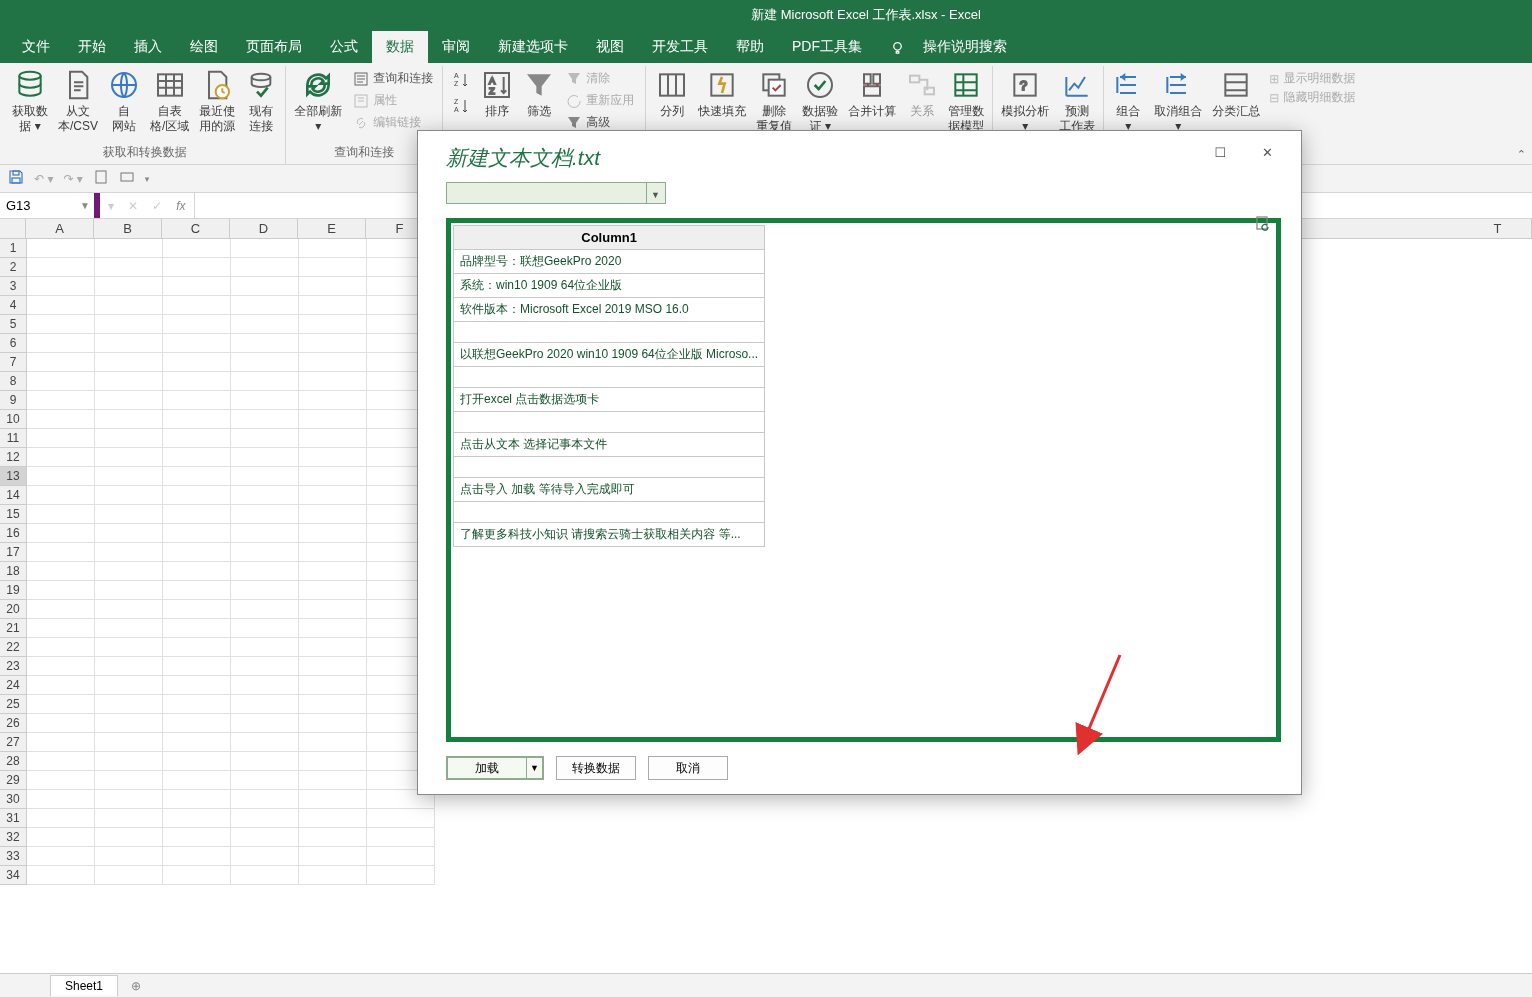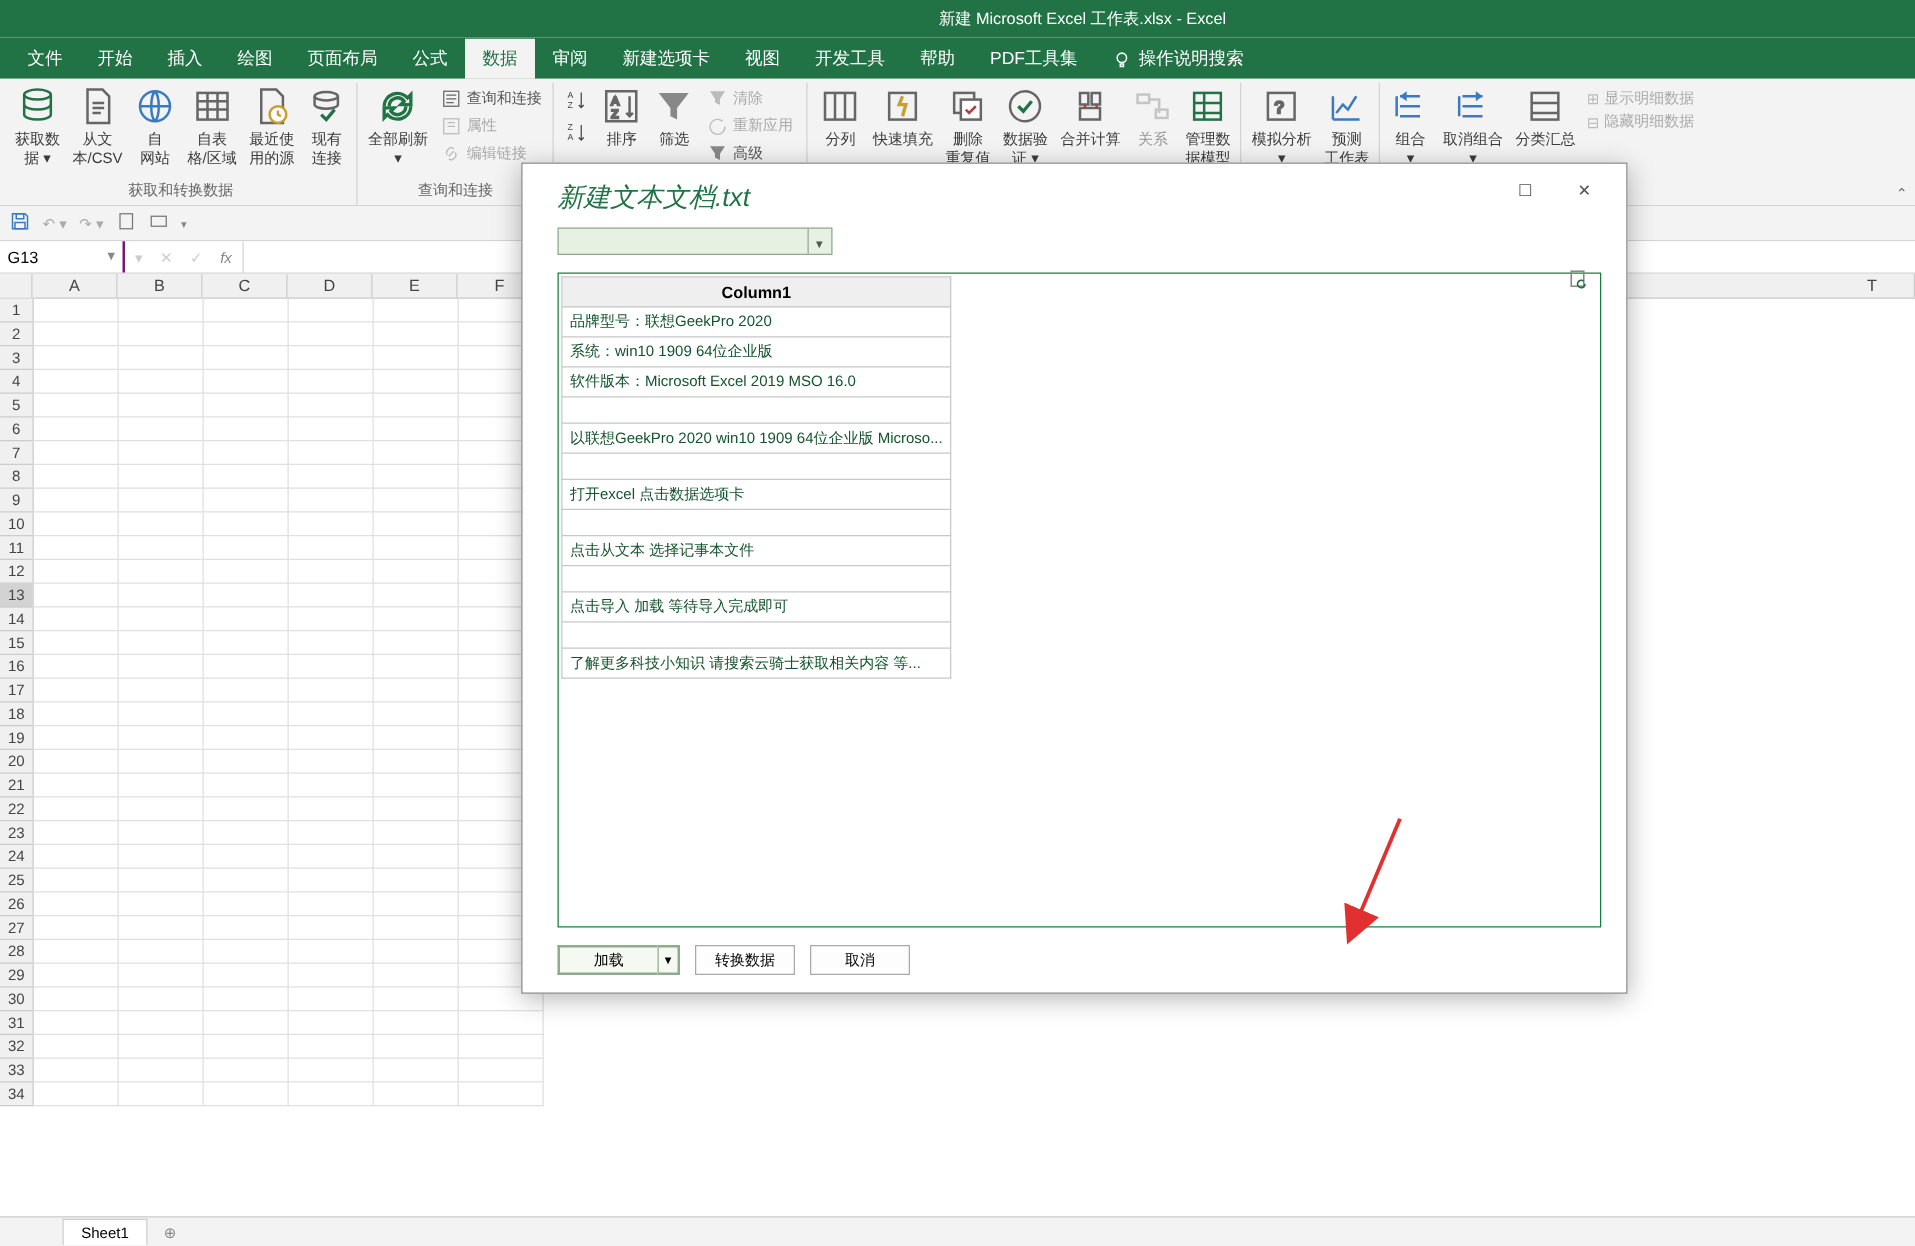--- a/index.html
+++ b/index.html
@@ -6,21 +6,21 @@
     body { font-family: "Microsoft YaHei", "Segoe UI", sans-serif; font-size: 12px; background: #fff; overflow: hidden; width: 1532px; height: 997px; position: relative; }
     
     
     .titlebar { height: 30px; background: #217346; color: #fff; display: flex; align-items: center; justify-content: center; position: relative; }
     .titlebar-title { font-size: 13px; color: #fff; padding-left: 200px;}
     
     
     .ribbon-tabs { height: 33px; background: #217346; display: flex; align-items: flex-end; padding-left: 8px; }
     .ribbon-tab { padding: 7px 14px; color: #fff; font-size: 14px; cursor: pointer; }
     .ribbon-tab.active { background: #f3f3f3; color: #217346; }
-    .ribbon-tab.search { display: flex; align-items: center; gap: 6px; }
+    .ribbon-tab.search { display: flex; align-items: center; gap: 18px; }
     .bulb-icon { width: 15px; height: 15px; }
     
     
     .ribbon { height: 102px; background: #f3f3f3; border-bottom: 1px solid #d4d4d4; display: flex; padding: 3px 4px 0 4px; }
     .ribbon-group { display: flex; flex-direction: column; border-right: 1px solid #d4d4d4; padding: 0 4px; }
     .ribbon-group-items { display: flex; flex: 1; align-items: flex-start; gap: 2px; }
     .ribbon-group-label { text-align: center; font-size: 12px; color: #666; padding: 2px 0 3px; }
     .ribbon-btn { display: flex; flex-direction: column; align-items: center; padding: 3px 4px; cursor: pointer; gap: 3px; min-width: 36px; }
     .ribbon-btn-label { font-size: 12px; text-align: center; line-height: 1.25; color: #3b3b3b; }
     .ribbon-icon { width: 20px; height: 20px; }
@@ -32,21 +32,21 @@
     .ribbon-collapse { position: absolute; right: 6px; top: 148px; font-size: 11px; color: #666; cursor: pointer; }
     .outline-btns { display: flex; flex-direction: column; gap: 2px; padding: 4px 3px; }
     .outline-item { display: flex; align-items: center; gap: 4px; color: #aaa; font-size: 12px; }
     
     
     .quick-access { height: 28px; background: #f3f3f3; border-bottom: 1px solid #d4d4d4; display: flex; align-items: center; padding: 0 8px; gap: 10px; }
     .qa-btn { cursor: pointer; color: #666; }
     
     
     .formula-row { height: 26px; background: #fff; border-bottom: 1px solid #d4d4d4; display: flex; align-items: stretch; }
-    .name-box { width: 100px; border-right: 2px solid #701a75; display: flex; align-items: center; padding: 0 6px; position: relative; }
+    .name-box { width: 100px; border-right: 6px solid #701a75; display: flex; align-items: center; padding: 0 6px; position: relative; }
     .name-box input { border: none; outline: none; width: 70px; font-size: 13px; }
     .name-box .dd { position: absolute; right: 4px; color: #888; font-size: 10px; }
     .fx-box { display: flex; align-items: center; padding: 0 8px; gap: 14px; color: #aaa; border-right: 1px solid #d4d4d4; }
     .formula-input { flex: 1; padding: 0 6px; }
     
     
     .grid-area { position: relative; height: 670px; overflow: hidden; }
     .col-headers { display: flex; height: 20px; background: #f0f0f0; border-bottom: 1px solid #ccc; }
     .corner { width: 26px; border-right: 1px solid #ccc; background: #f0f0f0; }
     .col-h { width: 68px; text-align: center; font-size: 13px; border-right: 1px solid #ccc; line-height: 20px; color: #444; }
@@ -61,21 +61,21 @@
     
     .dialog { position: absolute; left: 417px; top: 130px; width: 885px; height: 665px; background: #fff; border: 1px solid #888; box-shadow: 0 4px 20px rgba(0,0,0,.3); padding: 14px 20px 14px 28px; display: flex; flex-direction: column; }
     .dialog-header { display: flex; justify-content: flex-end; gap: 20px; margin-bottom: 4px; margin-top: -2px; }
     .dlg-ctrl { font-size: 13px; color: #555; cursor: pointer; padding: 2px 8px; }
     .dialog-title { font-size: 21px; color: #217346; margin-top: -22px; margin-bottom: 10px; font-style: italic; }
     .dlg-label { font-size: 13px; color: #444; margin-bottom: 4px; }
     .dlg-combo { width: 220px; height: 22px; border: 1px solid #8faa8f; background: #e8f0e4; position: relative; margin-bottom: 14px; }
     .dlg-combo::after { content: ""; position: absolute; right: 0; top: 0; bottom: 0; width: 18px; border-left: 1px solid #8faa8f; }
     .dlg-combo .caret { position: absolute; right: 5px; top: 7px; font-size: 9px; color: #555; }
     .dlg-refresh { position: absolute; right: 30px; top: 84px; width:16px; height:16px; cursor:pointer;}
-    .preview-box { flex: 1; border: 1px solid #15803d; padding: 2px 2px; overflow: auto; }
+    .preview-box { flex: 1; border: 5px solid #15803d; padding: 2px 2px; overflow: auto; }
     .preview-table { border-collapse: collapse; width: 290px; }
     .preview-table th { background: #efefef; border: 1px solid #c8c8c8; padding: 4px 6px; font-size: 13px; font-weight: bold; text-align: center; }
     .preview-table td { border: 1px solid #c8c8c8; padding: 3px 6px; font-size: 12px; color: #14532d; height: 21px; white-space: nowrap; overflow: hidden; }
     .dialog-buttons { display: flex; justify-content: flex-start; gap: 12px; padding-top: 14px; }
     .dlg-btn { min-width: 80px; height: 24px; border: 1px solid #aaa; background: #fdfdfd; font-size: 12px; cursor: pointer; padding: 0 14px; }
     .dlg-btn.primary { border: 2px solid #8faa8f; background: #f4f9f2; }
     .dlg-split { display: flex; }
     .dlg-split .main { border-right: none; }
     .dlg-split .arrow { width: 18px; display: flex; align-items: center; justify-content: center; border: 2px solid #8faa8f; border-left: 1px solid #8faa8f; background: #f4f9f2; font-size: 9px; }
     

